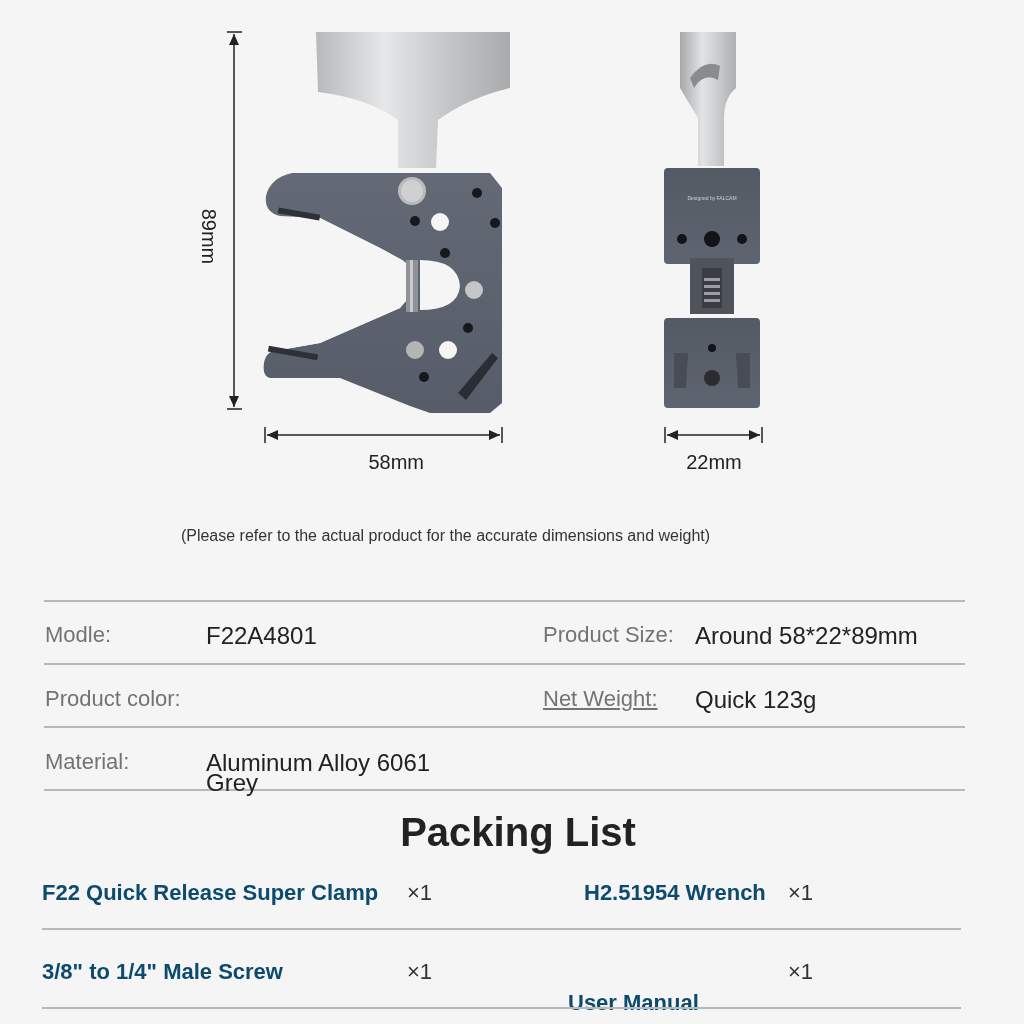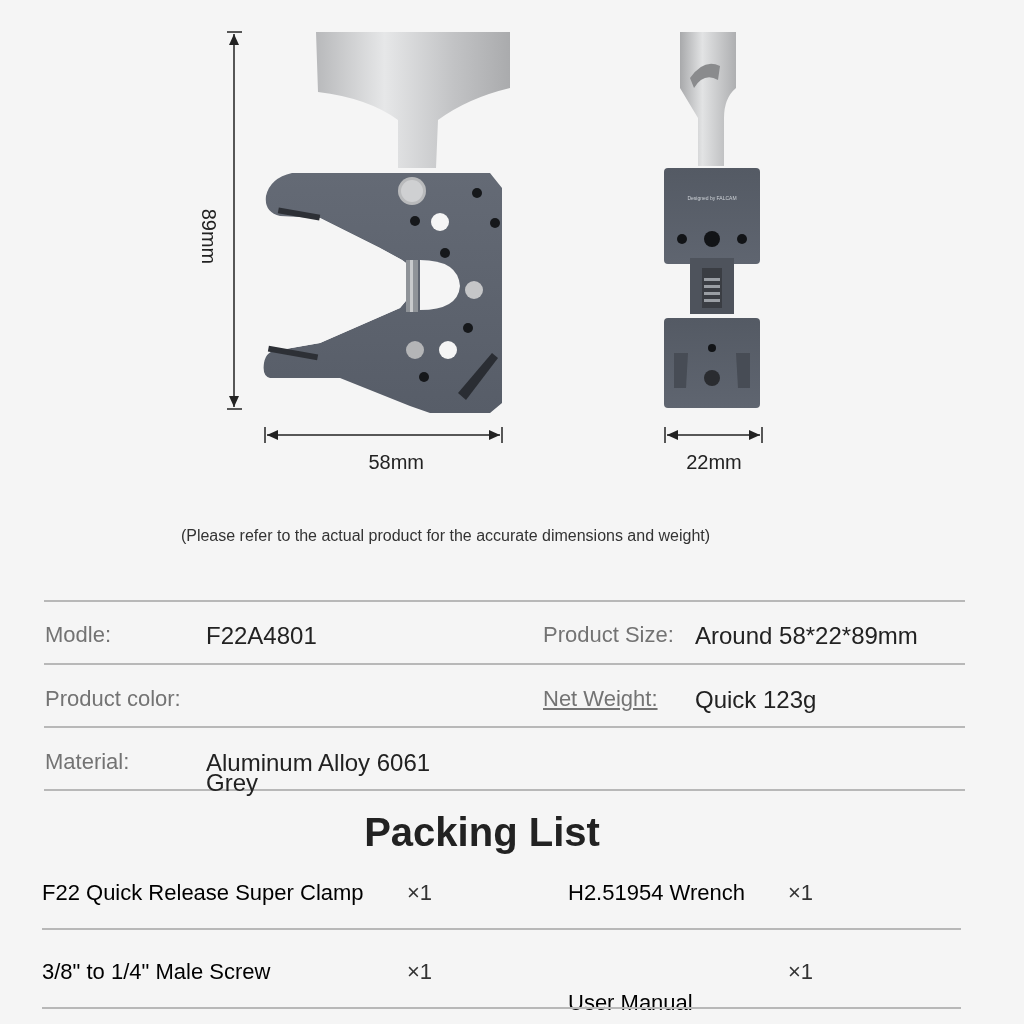--- a/index.html
+++ b/index.html
@@ -2,22 +2,22 @@
 <html><head>
 <meta charset="utf-8">
 <style>
   html, body { margin:0; padding:0; }
   body { width:1024px; height:1024px; background:#f5f5f5; position:relative; overflow:hidden; font-family:"Liberation Sans", sans-serif; color:#222; }
   .dim-label { font-size:20px; color:#222; position:absolute; }
   .note { position:absolute; top:527px; left:0; width:891px; text-align:center; font-size:16px; color:#333; }
   .hline { position:absolute; height:2px; background:#b8b8b8; }
   .spec-key { position:absolute; font-size:22px; color:#737373; }
   .spec-val { position:absolute; font-size:24px; color:#222; }
-  .pack-title { position:absolute; top:810px; left:0; width:964px; text-align:center; font-size:40px; font-weight:bold; color:#222; }
-  .pack-item { position:absolute; font-size:22px; color:#000000; }
+  .pack-title { position:absolute; top:810px; left:0; width:964px; text-align:center; font-size:40px; font-weight:bold; color:#222;padding-left:36px; }
+  .pack-item { position:absolute; font-size:22px; color:#0c4a6e;font-weight:bold; }
   .pack-qty { position:absolute; font-size:22px; color:#333; }
   svg { position:absolute; }
 </style>
 </head>
 <body>
 
 <svg style="left:222px;top:28px" width="24" height="386" viewBox="0 0 24 386">
   <line x1="5" y1="4" x2="20" y2="4" stroke="#222" stroke-width="1.5"></line>
   <line x1="5" y1="381" x2="20" y2="381" stroke="#222" stroke-width="1.5"></line>
   <line x1="12" y1="6" x2="12" y2="379" stroke="#222" stroke-width="1.5"></line>
@@ -142,21 +142,21 @@
 
   <div class="spec-key" style="left:45px;top:749px;">Material:</div>
   <div class="spec-val" style="left:206px;top:749px;">Aluminum Alloy 6061</div>
 </div>
 
 <div class="pack-title">Packing List</div>
 
 <div>
   <div class="pack-item" style="left:42px;top:880px;">F22 Quick Release Super Clamp</div>
   <div class="pack-qty" style="left:407px;top:880px;">×1</div>
-  <div class="pack-item" style="left:568px;top:880px;">H2.51954 Wrench</div>
+  <div class="pack-item" style="left:584px;top:880px;">H2.51954 Wrench</div>
   <div class="pack-qty" style="left:788px;top:880px;">×1</div>
 
   <div class="hline" style="left:42px;top:928px;width:919px;"></div>
 
   <div class="pack-item" style="left:42px;top:959px;">3/8" to 1/4" Male Screw</div>
   <div class="pack-qty" style="left:407px;top:959px;">×1</div>
   <div class="pack-item" style="left:568px;top:990px;">User Manual</div>
   <div class="pack-qty" style="left:788px;top:959px;">×1</div>
 
   <div class="hline" style="left:42px;top:1007px;width:919px;"></div>

